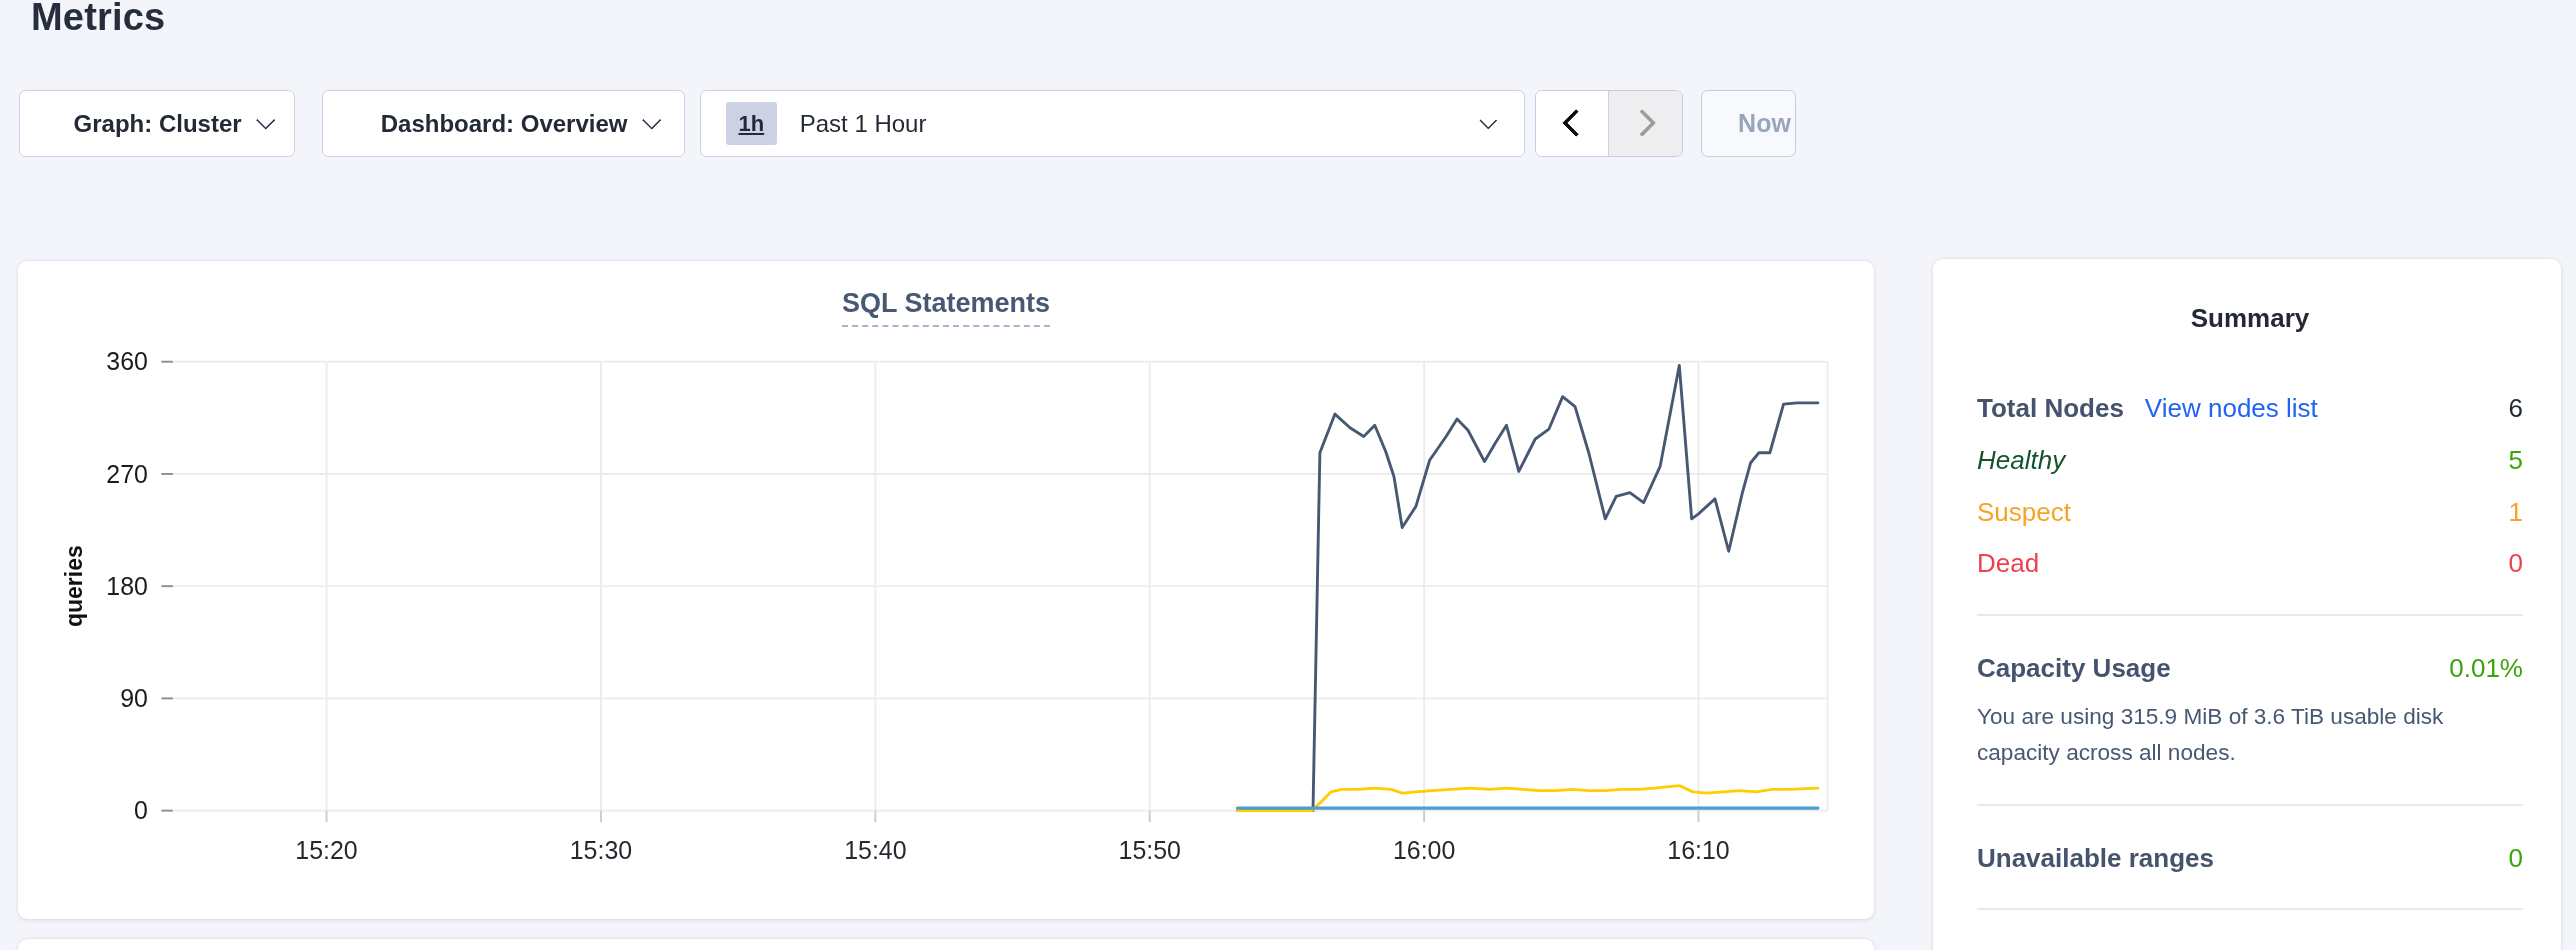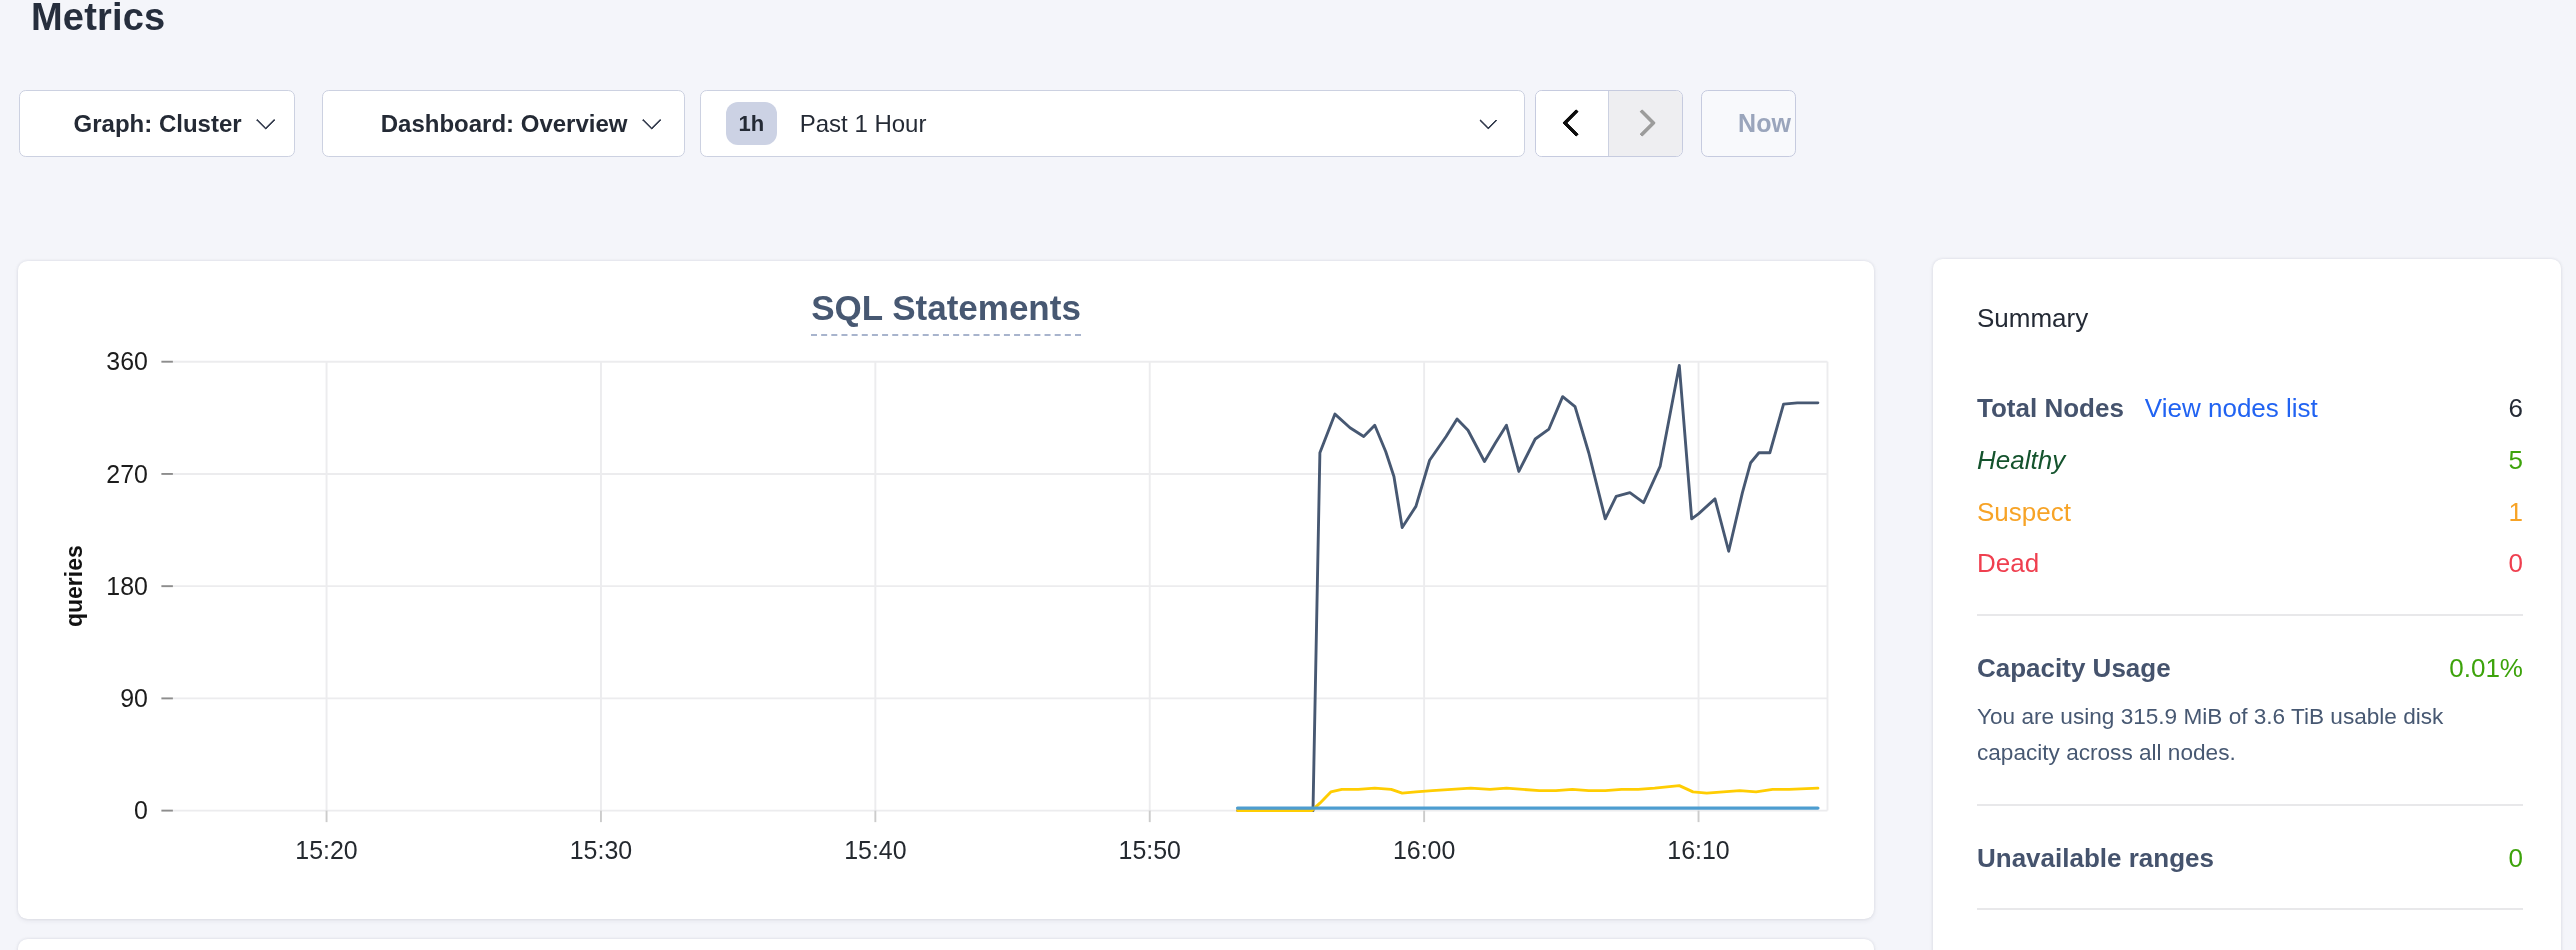--- a/index.html
+++ b/index.html
@@ -23,49 +23,49 @@
   .chev{
     display:inline-block;width:11.5px;height:11.5px;
     border-right:2.9px solid #333b4d;border-bottom:2.9px solid #333b4d;
     transform:rotate(45deg);margin-left:17.3px;margin-top:-7.7px;border-radius:1px;
   }
   #graph-dd{left:19px;width:276px}
   #dash-dd{left:322px;width:363px}
   #time-dd{left:700px;width:825px;justify-content:flex-start;padding:0 25px}
   .time-badge{
     background:#ccd2e4;color:#242a35;font-weight:700;font-size:22px;
-    border-radius:12px;padding:10.6px 12.5px;line-height:1;
+    border-radius:3px;padding:10.6px 12.5px;line-height:1;text-decoration:underline;
   }
   .time-label{font-size:24px;color:#242a35;margin-left:23px}
   #time-dd .chev{position:absolute;right:29px;margin-top:-5.8px;width:10.6px;height:10.6px;border-width:2.4px}
   #arrow-group{left:1535px;width:148px;padding:0;overflow:hidden;border-color:#c6cbdf;background:#fff}
   .arrow-half{width:50%;height:100%;display:flex;align-items:center;justify-content:center;box-sizing:border-box}
   .arrow-half.prev{background:#fff;border-right:1.9px solid #ccd1e1}
   .arrow-half.next{background:#eeeef1}
   .arr{display:inline-block;width:16.3px;height:16.3px;border-radius:1.9px}
   .arr.left{border-left:4.8px solid #0d0d0d;border-bottom:4.8px solid #0d0d0d;transform:rotate(45deg);margin-left:7.7px}
   .arr.right{border-right:4.8px solid #9c9c9c;border-top:4.8px solid #9c9c9c;transform:rotate(45deg);margin-right:7.7px}
   #now-btn{left:1701px;width:95px;background:#f8f9fc;border-color:#c6cbdf;
     font-size:25px;font-weight:700;color:#9aa5bc}
   
   .card{
     position:absolute;background:#fff;border-radius:9.6px;
     box-shadow:0 0 2.9px rgba(40,45,70,.10),0 1.9px 4.8px rgba(40,45,70,.07);
   }
   #chart-card{left:18px;top:261px;width:1856px;height:658px}
   #chart-title-wrap{position:absolute;top:27px;left:0;width:100%;text-align:center}
   #chart-title{
-    display:inline-block;font-size:35px;font-weight:700;color:#475872;
+    display:inline-block;font-size:27px;font-weight:700;color:#475872;
     border-bottom:2.9px dashed #a8b4cd;padding-bottom:5.8px;
   }
   #chart-svg{position:absolute;left:0;top:0;font-family:"Liberation Sans",sans-serif}
   #bottom-card{left:18px;top:939px;width:1856px;height:58px}
   
   #summary-card{left:1933px;top:259px;width:628px;height:749px;box-sizing:border-box;padding:0 38px 0 44px}
-  .summary-title{margin-top:44px;font-size:26px;font-weight:400;color:#242a35}
+  .summary-title{margin-top:44px;text-align:center;font-size:26px;font-weight:700;color:#242a35}
   .srows{margin-top:58px}
   .srow{display:flex;align-items:flex-end;font-size:26px;margin-bottom:18px;line-height:1.3}
   .srow .lbl-strong{font-weight:700;color:#45536d}
   .srow .lnk{margin-left:21px;font-weight:400;text-decoration:none}
   .srow .val{margin-left:auto;text-align:right}
   .divider{height:1.9px;background:#e8e8ea;border:none;margin:33px 0 0 0}
   .sect{margin-top:36px}
   .sect .srow{margin-bottom:0}
   .sect p{
     margin:13.4px 0 0 0;font-size:22.6px;line-height:1.58;color:#475872;

